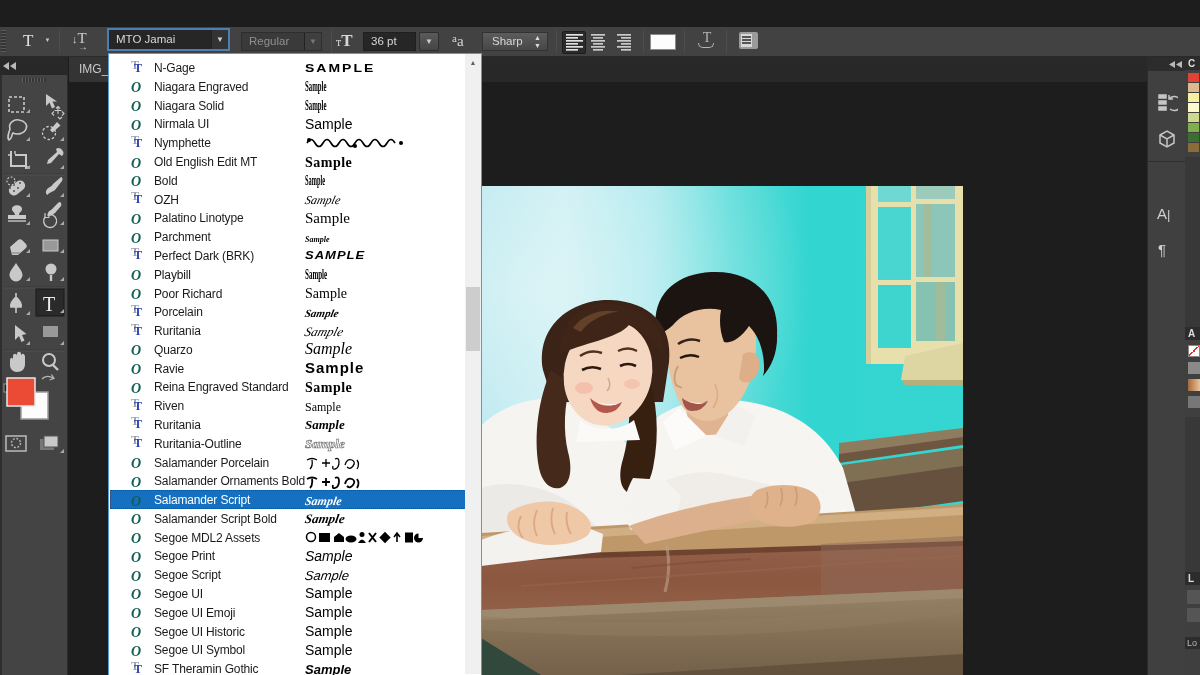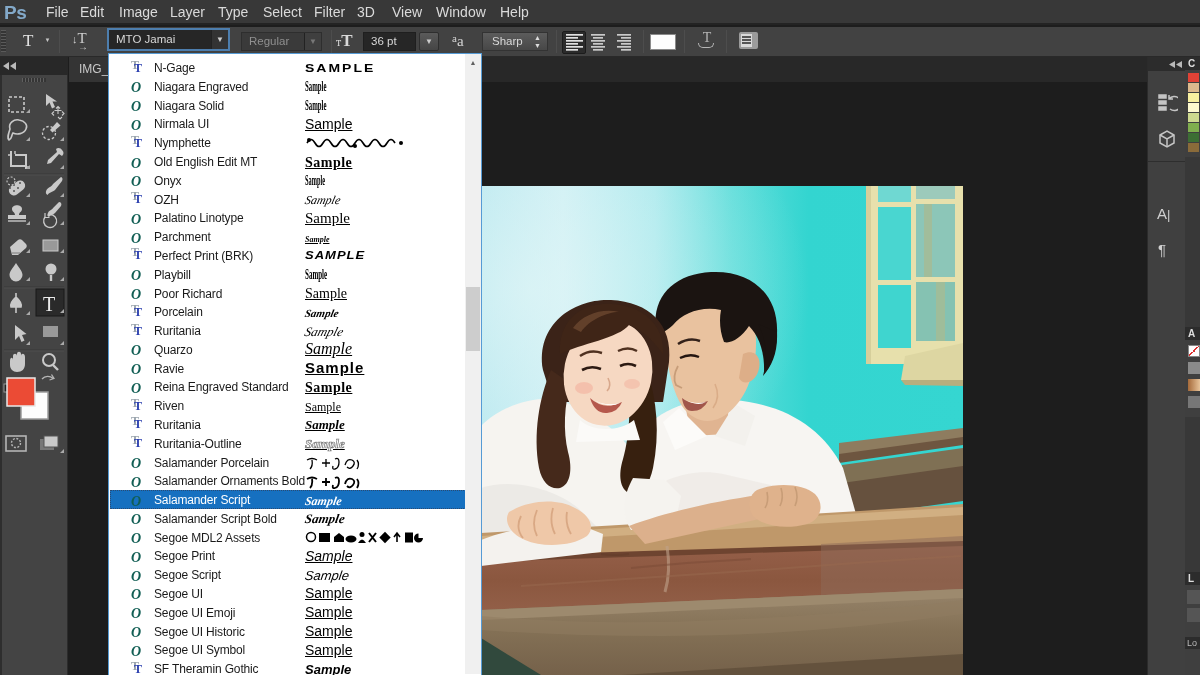--- a/index.html
+++ b/index.html
@@ -57,45 +57,31 @@
   .frow.sel { background:#1670c0; outline:1px dotted #2a4a72; outline-offset:-1px; }
   .ficon { position:absolute; left:21px; top:2px; width:16px; height:15px; }
   .fo { font-family:"Liberation Serif", serif; font-style:italic; font-weight:bold;
     font-size:14px; color:#115e54; }
   .ftt { position:relative; font-family:"Liberation Serif", serif; font-weight:bold;
     font-size:12px; }
   .ftt .t1 { position:absolute; left:0; top:-2px; color:#9aa4ad; }
   .ftt .t2 { position:absolute; left:3px; top:1px; color:#2b3faf; }
   .fname { position:absolute; left:44px; top:3.5px; font-size:12px; letter-spacing:-0.15px; color:#1a1a1a; }
   .fsamp { position:absolute; left:195px; top:0; height:19px; line-height:19px;
-    color:#000; white-space:nowrap; transform-origin:left center;text-decoration:underline; }
+    color:#000; white-space:nowrap; transform-origin:left center; }
   #ddscroll { position:absolute; right:0px; top:0px; width:16px; height:620px;
     background:#f0f0f0; }
   #ddthumb { position:absolute; left:1px; top:233px; width:14px; height:64px; background:#cdcdcd; }
   #ddup { position:absolute; left:0px; top:0px; width:16px; height:17px; background:#f0f0f0;
     color:#606060; font-size:7px; text-align:center; line-height:17px; }
 </style>
 </head>
 <body>
 <div id="app">
 
-  <div id="menubar">
-    <div id="pslogo">Ps</div>
-    <div class="mi" style="left:46px">File</div>
-    <div class="mi" style="left:80px">Edit</div>
-    <div class="mi" style="left:119px">Image</div>
-    <div class="mi" style="left:170px">Layer</div>
-    <div class="mi" style="left:218px">Type</div>
-    <div class="mi" style="left:263px">Select</div>
-    <div class="mi" style="left:314px">Filter</div>
-    <div class="mi" style="left:357px">3D</div>
-    <div class="mi" style="left:392px">View</div>
-    <div class="mi" style="left:436px">Window</div>
-    <div class="mi" style="left:500px">Help</div>
-  </div>
 
   <div id="optbar">
     <div class="grip"></div>
     <div style="position:absolute;left:23px;top:4px;width:42px;height:24px;font-family:'Liberation Serif',serif;font-size:17px;color:#e2e2e2;">T<span style="font-size:6px;color:#c5c5c5;vertical-align:4px;margin-left:11px;">▼</span></div>
     <div class="vsep" style="left:59px"></div>
     <div style="position:absolute;left:72px;top:3px;width:26px;height:24px;font-family:'Liberation Serif',serif;font-size:15px;color:#cfcfcf;"><span style="font-size:11px;">↓</span>T<div style="font-size:10px;margin-top:-6px;margin-left:6px;">→</div></div>
     <div class="combo" style="left:107px;width:123px;border:2px solid #4d7eae;background:#262626;top:1px;height:23px;">
       <span class="cbtxt" style="top:3px;">MTO Jamai</span>
         <span class="cbarr" style="height:19px;line-height:19px;">▼</span>
     </div>
@@ -522,41 +508,41 @@
             <circle cx="96" cy="6" r="2" fill="#000"></circle>
           </svg></span>
       </div>
     <div class="frow" style="top:97.5px">
         <span class="ficon"><span class="fo">O</span></span>
         <span class="fname" style="">Old English Edit MT</span>
         <span class="fsamp"><span style="font-family:'Liberation Serif',serif;font-weight:bold;font-size:14px;letter-spacing:0.5px;">Sample</span></span>
       </div>
     <div class="frow" style="top:116.3px">
         <span class="ficon"><span class="fo">O</span></span>
-        <span class="fname" style="">Onyx</span>
+        <span class="fname" style="">Bold</span>
         <span class="fsamp"><span style="font-family:'Liberation Serif',serif;font-weight:bold;font-size:15px;display:inline-block;transform:scaleX(0.42);transform-origin:left center;">Sample</span></span>
       </div>
     <div class="frow" style="top:135.1px">
         <span class="ficon"><span class="ftt"><span class="t1">T</span><span class="t2">T</span></span></span>
         <span class="fname" style="">OZH</span>
         <span class="fsamp"><span style="font-family:'Liberation Serif',serif;font-style:italic;font-size:12px;display:inline-block;transform:skewX(-14deg);transform-origin:left center;">Sample</span></span>
       </div>
     <div class="frow" style="top:153.8px">
         <span class="ficon"><span class="fo">O</span></span>
         <span class="fname" style="">Palatino Linotype</span>
         <span class="fsamp"><span style="font-family:'Liberation Serif',serif;font-size:15px;">Sample</span></span>
       </div>
     <div class="frow" style="top:172.6px">
         <span class="ficon"><span class="fo">O</span></span>
         <span class="fname" style="">Parchment</span>
         <span class="fsamp"><span style="font-family:'Liberation Serif',serif;font-style:italic;font-size:8px;font-weight:bold;">Sample</span></span>
       </div>
     <div class="frow" style="top:191.4px">
         <span class="ficon"><span class="ftt"><span class="t1">T</span><span class="t2">T</span></span></span>
-        <span class="fname" style="">Perfect Print (BRK)</span>
+        <span class="fname" style="">Perfect Dark (BRK)</span>
         <span class="fsamp"><span style="font-weight:bold;font-style:italic;font-size:13px;letter-spacing:1px;display:inline-block;transform:scaleY(0.85);transform-origin:left center;">SAMPLE</span></span>
       </div>
     <div class="frow" style="top:210.2px">
         <span class="ficon"><span class="fo">O</span></span>
         <span class="fname" style="">Playbill</span>
         <span class="fsamp"><span style="font-family:'Liberation Serif',serif;font-weight:bold;font-size:14px;display:inline-block;transform:scaleX(0.5);transform-origin:left center;">Sample</span></span>
       </div>
     <div class="frow" style="top:229.0px">
         <span class="ficon"><span class="fo">O</span></span>
         <span class="fname" style="">Poor Richard</span>

